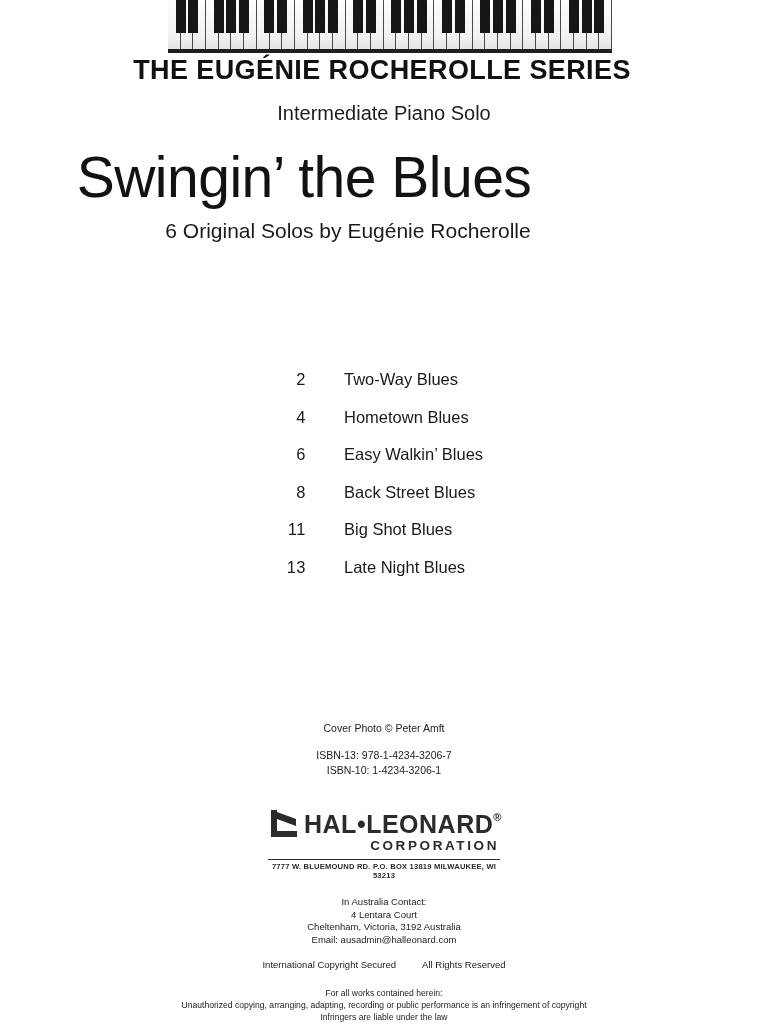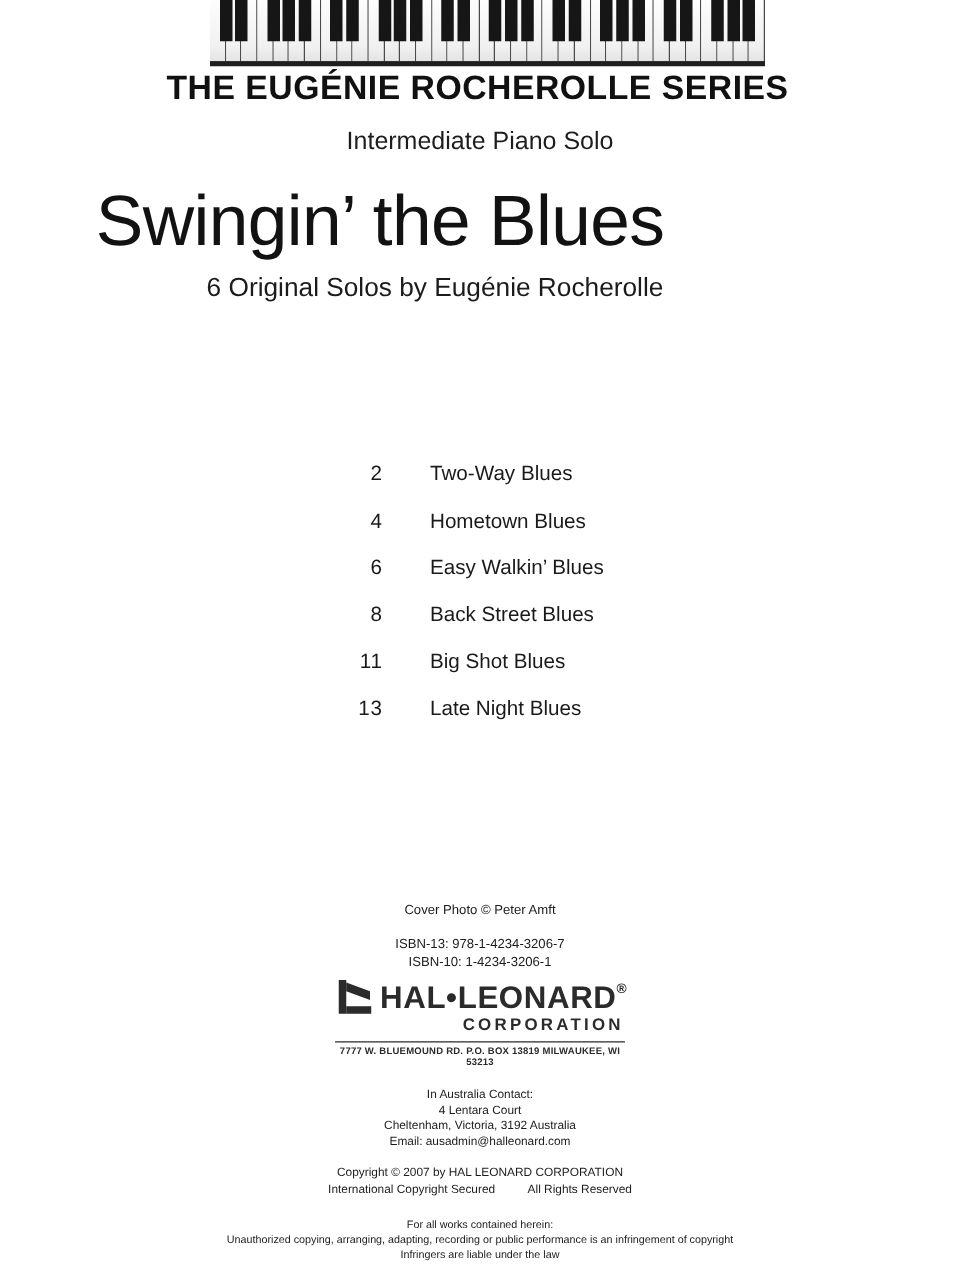--- a/index.html
+++ b/index.html
@@ -138,21 +138,21 @@
     text-align: center;
     color: #1c1c1c;
   }
   .credit {
     font-size: 10.5px;
     margin-bottom: 14px;
   }
   .isbn {
     font-size: 10.5px;
     line-height: 15px;
-    margin-bottom: 6px;
+    margin-bottom: 32px;
   }
 
   
   .hl-logo {
     position: relative;
     width: 232px;
     margin: 0 auto;
     text-align: left;
   }
   .hl-row {
@@ -372,21 +372,20 @@
   </div>
 
   <div class="aus">
     <div>In Australia Contact:</div>
     <div>4 Lentara Court</div>
     <div>Cheltenham, Victoria, 3192 Australia</div>
     <div>Email:  ausadmin@halleonard.com</div>
   </div>
 
   <div class="copy">
-    <div>Copyright © 2007 by HAL LEONARD CORPORATION</div>
     <div>
       <span>International Copyright Secured</span><span class="sp"></span><span>All Rights Reserved</span>
     </div>
   </div>
 
   <div class="legal">
     <div>For all works contained herein:</div>
     <div>Unauthorized copying, arranging, adapting, recording or public performance is an infringement of copyright</div>
     <div>Infringers are liable under the law</div>
   </div>

